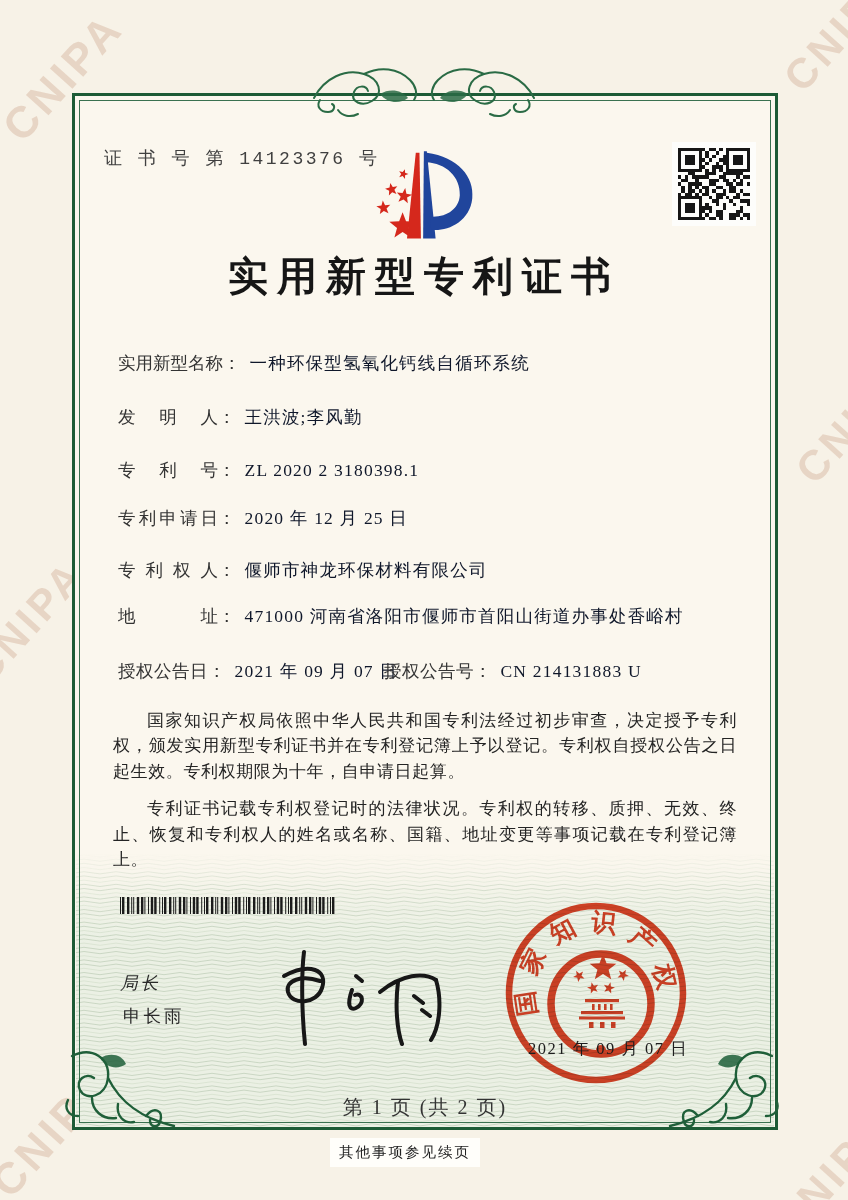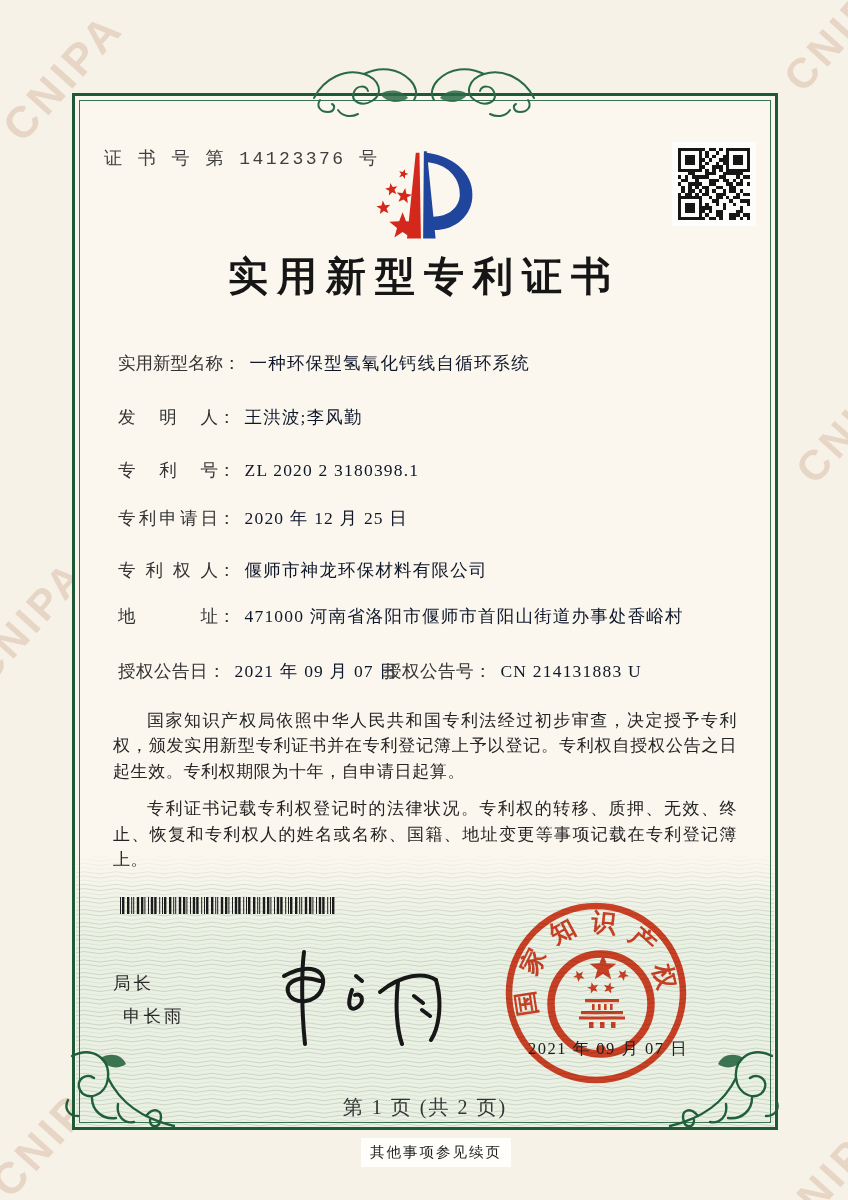--- a/index.html
+++ b/index.html
@@ -41,29 +41,29 @@
   .fvalue{letter-spacing:1.2px;color:#0f172a;}
   .r0{top:351px}.r1{top:405px}.r2{top:458px}.r3{top:506px}.r4{top:558px}.r5{top:604px}.r6{top:659px}
   .fgroup2{position:absolute;left:266px;top:0;white-space:nowrap;}
   .fgroup2 .flabel{min-width:auto;letter-spacing:0.5px;}
   
   .body-text{position:absolute;left:101px;top:696px;width:648px;font-size:17px;
              line-height:25.4px;color:#242424;letter-spacing:0.6px;text-align:justify;}
   .body-text p{margin:12px;text-indent:2em;}
   
   .barcode{position:absolute;left:120px;top:897px;}
-  .signoff-title{position:absolute;left:113px;top:971px;font-size:17.5px;color:#2a2a2a;letter-spacing:3px;}
+  .signoff-title{position:absolute;left:120px;top:971px;font-size:17.5px;color:#2a2a2a;letter-spacing:3px;font-style:italic;}
   .signoff-name{position:absolute;left:123px;top:1004px;font-size:17.5px;color:#2a2a2a;letter-spacing:3px;}
   .signature{position:absolute;left:252px;top:946px;}
   .seal{position:absolute;left:501px;top:898px;mix-blend-mode:multiply;}
   .seal-date{position:absolute;left:528px;top:1038px;font-size:16.5px;color:#1d1d1d;letter-spacing:1.5px;white-space:nowrap;}
   .page-num{position:absolute;left:72px;width:706px;top:1094px;text-align:center;
             font-size:20px;color:#333;letter-spacing:2px;}
   .note-box{position:absolute;left:330px;top:1138px;width:150px;height:29px;background:#fffefa;
-            display:flex;align-items:center;justify-content:center;margin-left:31px;}
+            display:flex;align-items:center;justify-content:center;}
   .note-box span{font-size:14.5px;color:#222;letter-spacing:2px;}
 </style>
 </head>
 <body>
 
 <div class="page">
 
   <span class="wm" style="left:-14px;top:52px;font-size:44px;">CNIPA</span>
   <span class="wm" style="left:768px;top:6px;font-size:42px;">CNIPA</span>
   <span class="wm" style="left:780px;top:398px;font-size:42px;">CNIPA</span>

